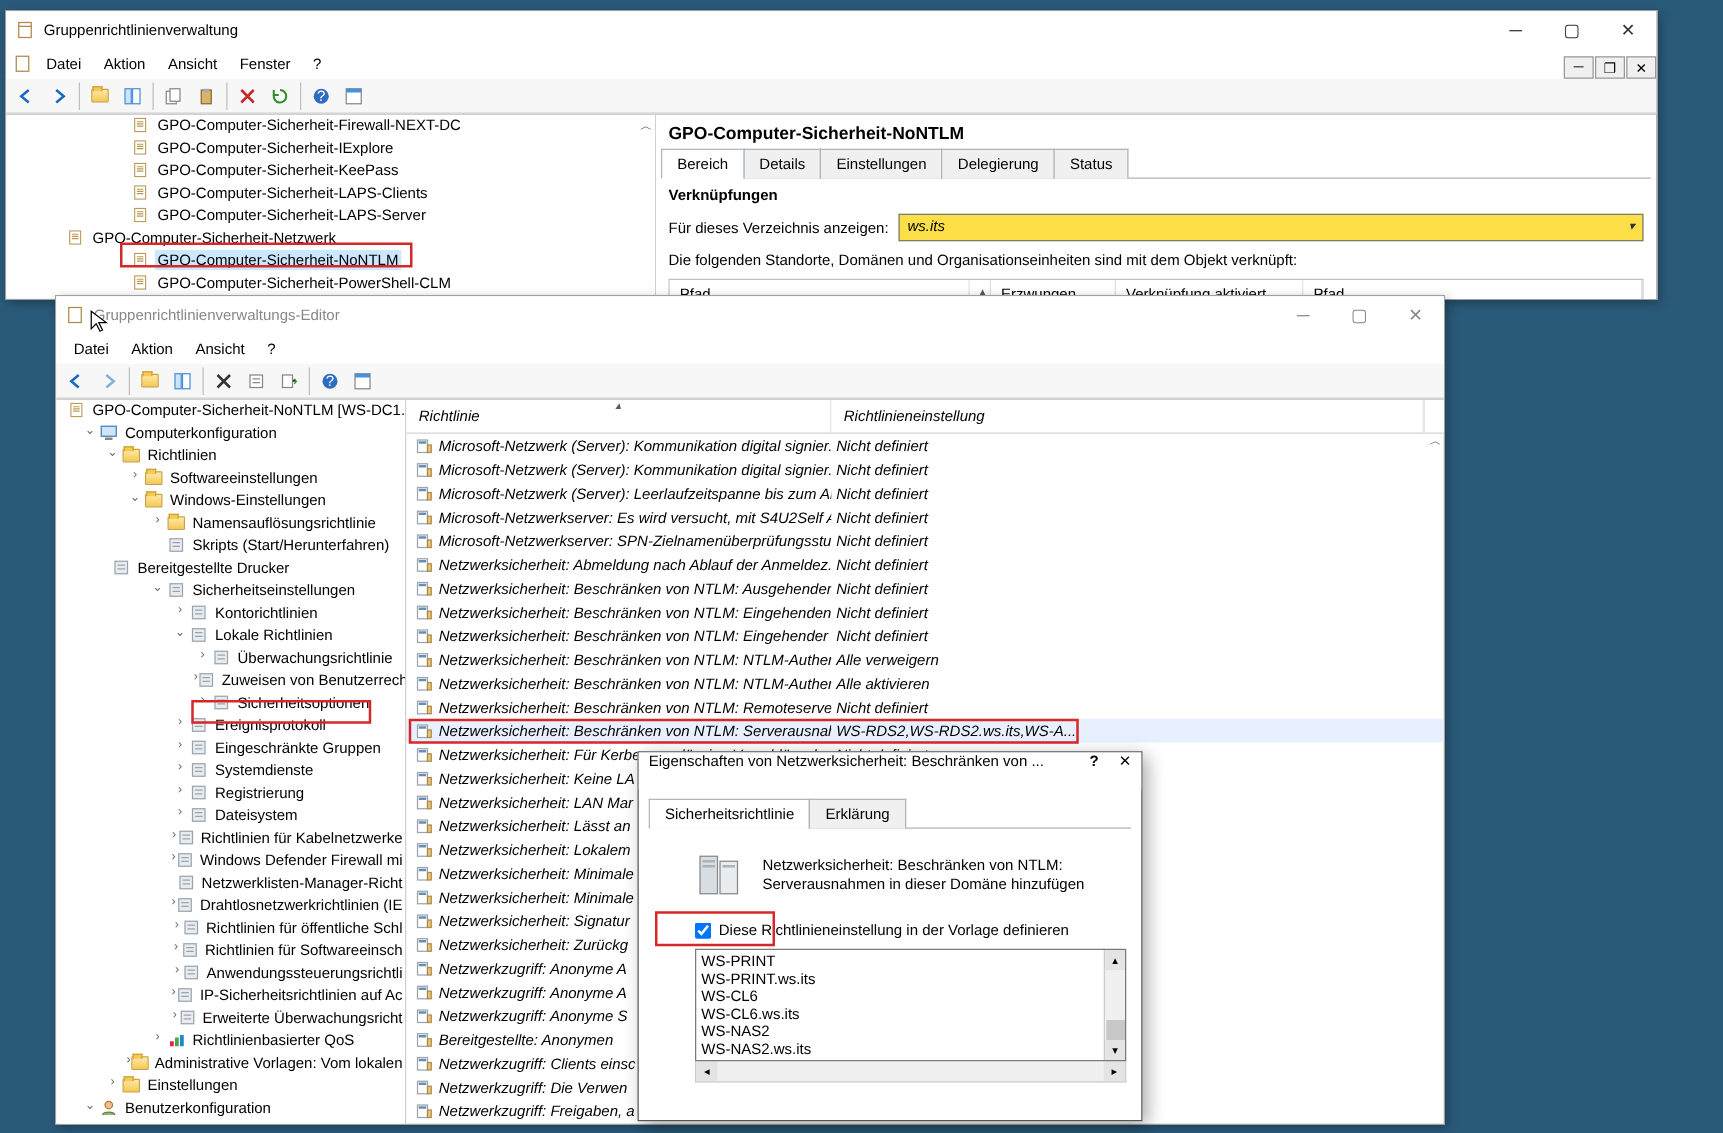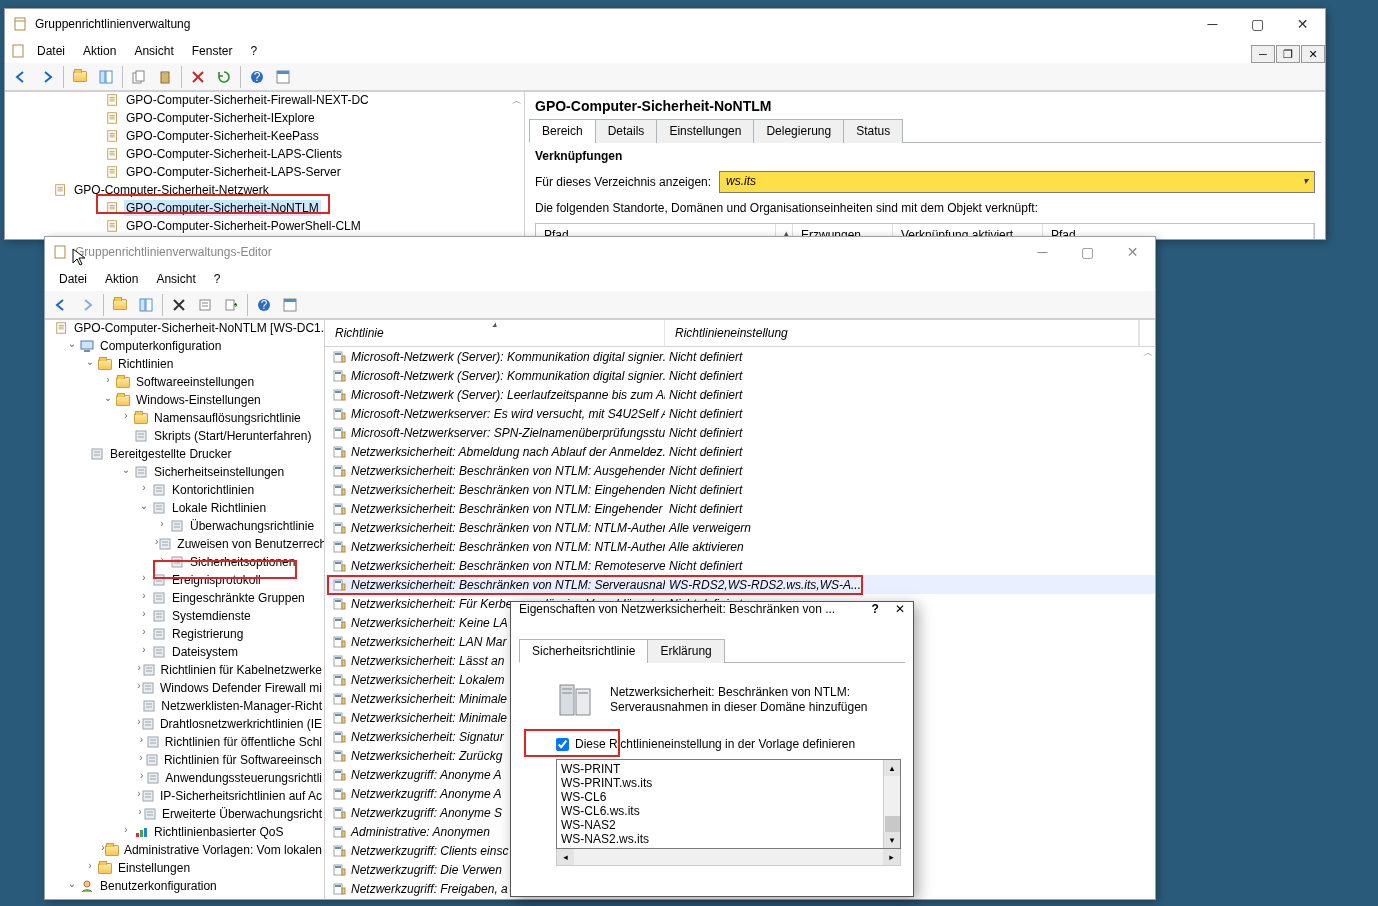--- a/index.html
+++ b/index.html
@@ -1007,21 +1007,21 @@
    </div>
           <div class="prow ">
      <div class="c1">
               <span class="pic">
                 <svg width="14" height="14">
                   <rect x="2" y="2" width="8" height="10" fill="#fff" stroke="#9aa4af"></rect>
                   <rect x="3" y="3" width="6" height="2" fill="#6a8fae"></rect>
                   <rect x="10" y="6" width="3" height="6" fill="#e4c978" stroke="#b0894a"></rect>
                 </svg>
               </span>
-              <span>Administrative: Anonymen</span>
+              <span>Bereitgestellte: Anonymen</span>
             </div>
      <div class="c2"></div>
    </div>
           <div class="prow ">
      <div class="c1">
               <span class="pic">
                 <svg width="14" height="14">
                   <rect x="2" y="2" width="8" height="10" fill="#fff" stroke="#9aa4af"></rect>
                   <rect x="3" y="3" width="6" height="2" fill="#6a8fae"></rect>
                   <rect x="10" y="6" width="3" height="6" fill="#e4c978" stroke="#b0894a"></rect>

